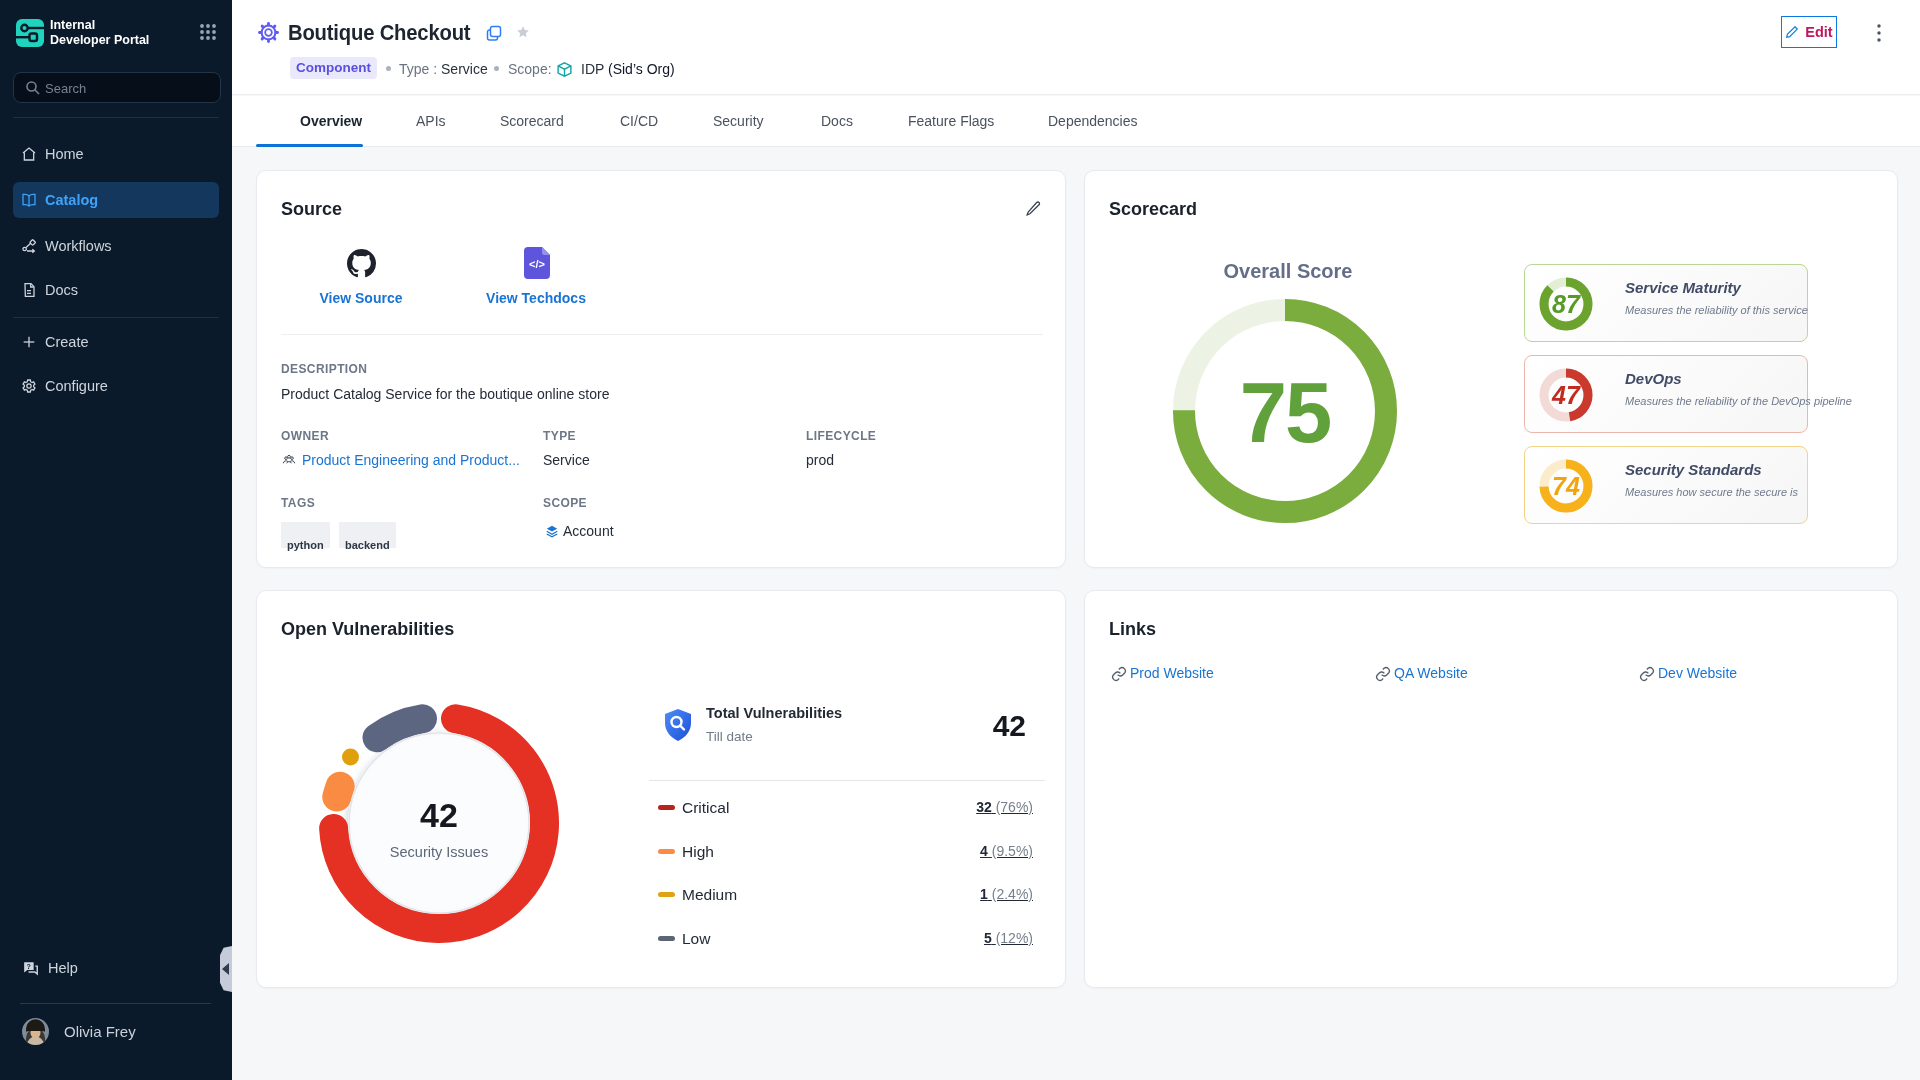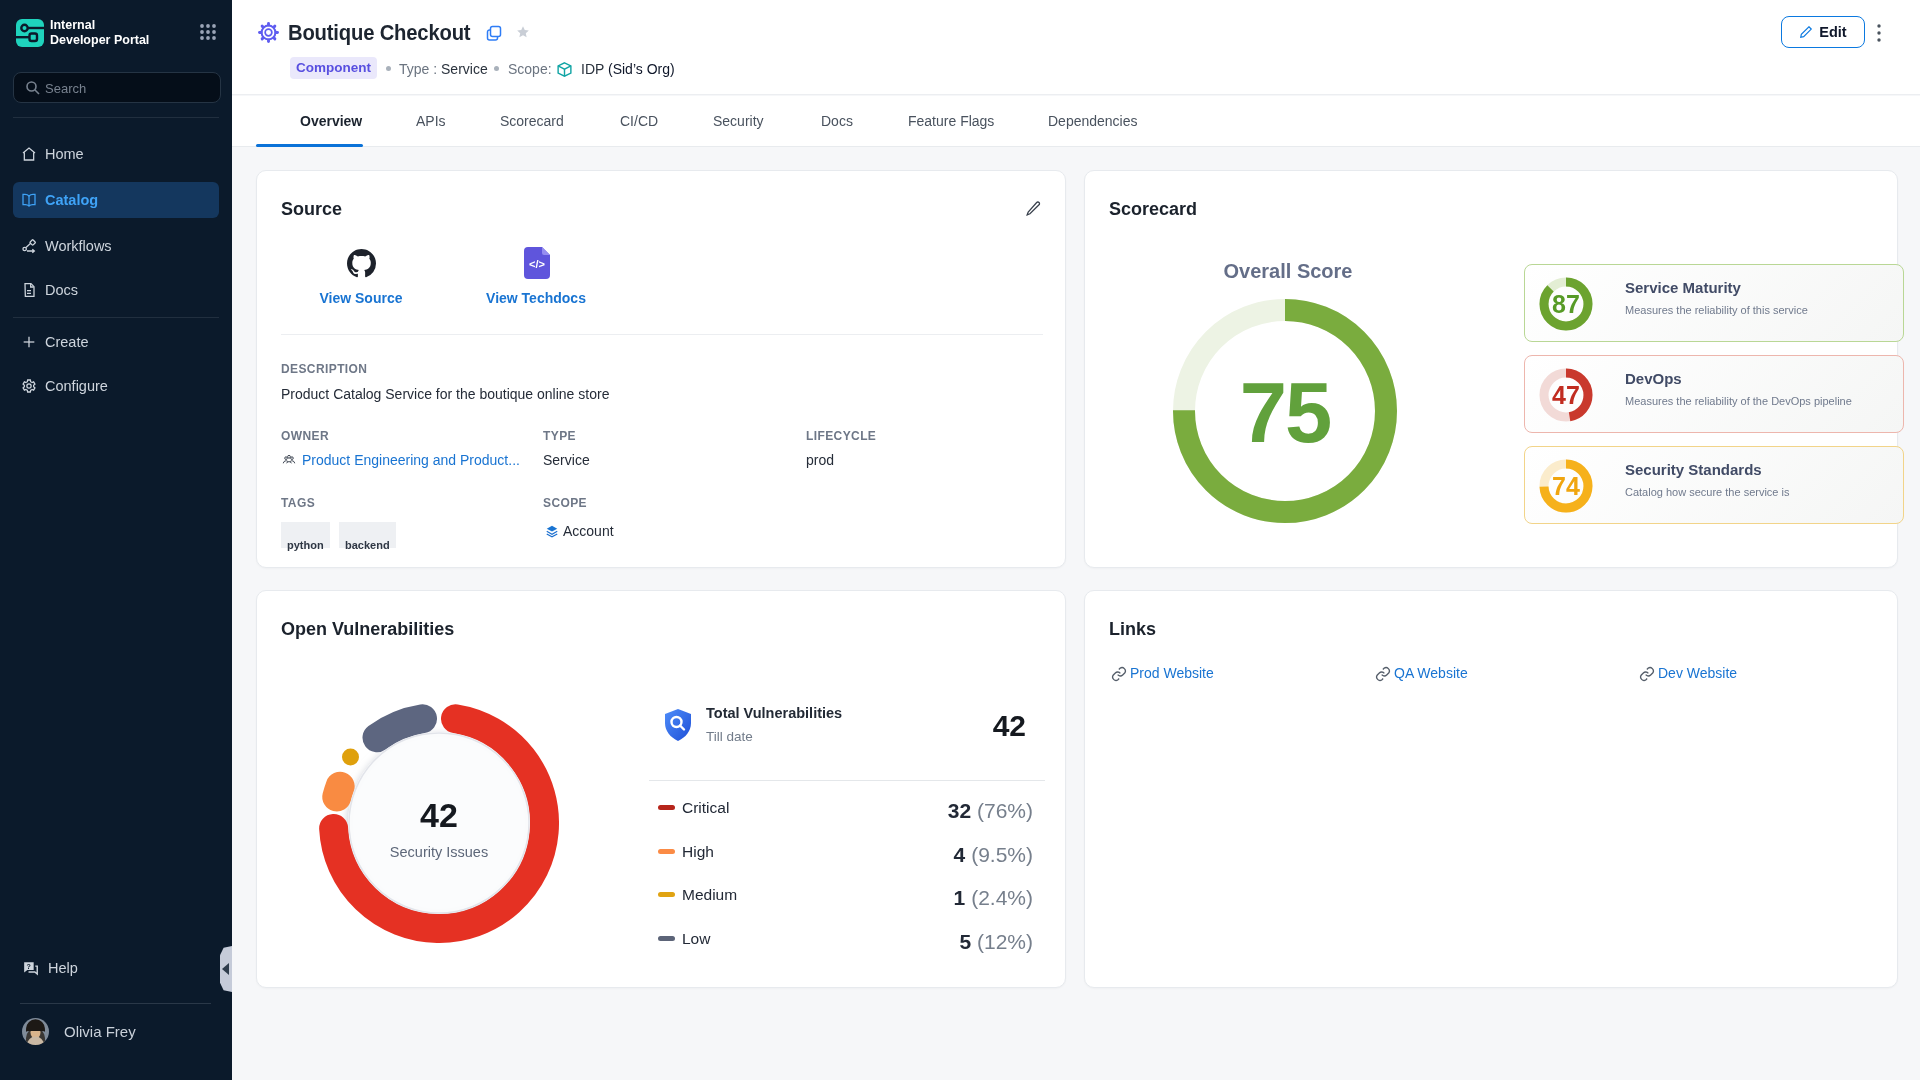--- a/index.html
+++ b/index.html
@@ -26,47 +26,47 @@
 #collapse { position:absolute; left:220px; top:946px; width:12px; height:46px; background:#c5cbd9; clip-path:polygon(100% 0, 100% 100%, 30% 96%, 0 80%, 0 20%, 30% 4%); }
 #collapse:after { content:""; position:absolute; left:2px; top:17px; border-right:7px solid #2e3c4c; border-top:6px solid transparent; border-bottom:6px solid transparent; }
 
 
 #header { position:absolute; left:232px; top:0; width:1688px; height:95px; background:#fff; border-bottom:1px solid #eceef1; }
 #pgtitle { position:absolute; left:56px; top:20px; font-size:22px; font-weight:bold; color:#1d2530; letter-spacing:-0.2px; transform:scaleX(0.92); transform-origin:left; }
 #chip { position:absolute; left:58px; top:57px; width:87px; height:22px; background:#eae8fb; border-radius:4px; color:#584fe0; font-size:13.5px; font-weight:bold; text-align:center; line-height:22px; }
 .meta { position:absolute; top:61px; font-size:14px; color:#6b7480; }
 .meta b { color:#2a323d; font-weight:normal; }
 .mdot { position:absolute; top:66px; width:5px; height:5px; border-radius:50%; background:#a9b1bb; }
-#editbtn { position:absolute; left:1549px; top:16px; width:84px; height:32px; border:1px solid #0b79e0; border-radius:8px; color:#0f172a; font-size:14.5px; font-weight:bold; display:flex; align-items:center; justify-content:center; gap:6px; }
+#editbtn { position:absolute; left:1549px; top:16px; width:56px; height:32px; border:1px solid #0b79e0; border-radius:0; color:#be185d; font-size:14.5px; font-weight:bold; display:flex; align-items:center; justify-content:center; gap:6px; }
 #kebab { position:absolute; left:1644px; top:23px; }
 
 
 #tabs { position:absolute; left:232px; top:96px; width:1688px; height:51px; background:#fff; border-bottom:1px solid #e8ebee; }
 .tab { position:absolute; top:0; height:50px; line-height:50px; font-size:14px; color:#49525e;margin-left:20px; }
 .tab.on { color:#1b232e; font-weight:bold; }
 #tabline { position:absolute; left:24px; top:48px; width:107px; height:3px; background:#0b72d8; border-radius:2px; }
 
 
 .card { position:absolute; background:#fff; border:1px solid #e7eaee; border-radius:10px; box-shadow:0 1px 2px rgba(20,30,40,0.03); }
 #card-about { left:256px; top:170px; width:810px; height:398px; }
 #card-score { left:1084px; top:170px; width:814px; height:398px; }
 #card-vuln { left:256px; top:590px; width:810px; height:398px; }
 #card-links { left:1084px; top:590px; width:814px; height:398px; }
 .ctitle { position:absolute; left:24px; top:28px; font-size:18px; font-weight:bold; color:#1b222c; }
 .lbl { position:absolute; font-size:12px; font-weight:bold; color:#6e7787; letter-spacing:0.4px; }
 .val { position:absolute; font-size:14px; color:#252c38; }
 .link { color:#1974d2; }
 .tagchip { position:absolute; height:20px; background:#eef0f3; border-radius:0; color:#2f3744; font-size:11px; font-weight:bold; line-height:20px; padding:13px 6px; }
-.scorebox { position:absolute; left:439px; width:380px; border-radius:8px; background:linear-gradient(135deg,#ffffff 0%,#f5f6f5 100%); }
+.scorebox { position:absolute; left:439px; width:284px; border-radius:8px; background:linear-gradient(135deg,#ffffff 0%,#f5f6f5 100%);font-style:italic; }
 .sbring { position:absolute; left:14px; top:12px; }
 .sbtitle { position:absolute; left:100px; top:14px; font-size:15px; font-weight:bold; color:#414b66; }
 .sbsub { position:absolute; left:100px; top:39px; white-space:nowrap; font-size:11px; color:#707a8d; }
 .vrow { position:absolute; left:401px; font-size:15.5px; color:#222936; }
 .vdash { position:absolute; left:401px; width:17px; height:5px; border-radius:3px; }
-.vnum { position:absolute; font-size:21px; color:#222936; right:32px; text-align:left; }
+.vnum { position:absolute; font-size:14px; color:#222936; right:32px; text-align:left;text-decoration:underline; }
 .vnum span { color:#767f8c; font-weight:normal; }
 </style>
 </head>
 <body>
 
 <div id="sidebar">
   <svg id="logo" viewBox="0 0 28 28">
     <rect x="0" y="0" width="28" height="28" rx="6" fill="#1fd3bd"></rect>
     <circle cx="8.5" cy="9" r="3.2" fill="none" stroke="#0b1a2b" stroke-width="2.4"></circle>
     <line x1="11.7" y1="9" x2="28" y2="9" stroke="#0b1a2b" stroke-width="2.4"></line>
@@ -295,21 +295,21 @@
     <div class="sbtitle">DevOps</div>
     <div class="sbsub">Measures the reliability of the DevOps pipeline</div>
   </div>
   <div class="scorebox" style="top:275px; height:78px; border:1px solid #f2d489">
     <svg class="sbring" width="54" height="54" viewBox="0 0 54 54">
       <circle cx="27" cy="27" r="22" fill="none" stroke="#fbeccc" stroke-width="9"></circle>
       <circle cx="27" cy="27" r="22" fill="none" stroke="#f6b11b" stroke-width="9" stroke-dasharray="102.29 138.23" transform="rotate(-90 27 27)"></circle>
       <text x="27" y="36" text-anchor="middle" font-size="25" font-weight="bold" fill="#f0a50f" font-family="Liberation Sans">74</text>
     </svg>
     <div class="sbtitle">Security Standards</div>
-    <div class="sbsub">Catalog how secure the service is</div>
+    <div class="sbsub">Measures how secure the secure is</div>
   </div>
 </div>
 
 <div class="card" id="card-vuln">
   <div class="ctitle">Open Vulnerabilities</div>
   <svg class="abs" style="left:62px; top:112px" width="240" height="240" viewBox="0 0 240 240">
     <defs>
       <filter id="icshadow" x="-20%" y="-20%" width="140%" height="140%">
         <feDropShadow dx="0" dy="3" stdDeviation="4" flood-color="#aab0bd" flood-opacity="0.75"></feDropShadow>
       </filter>

